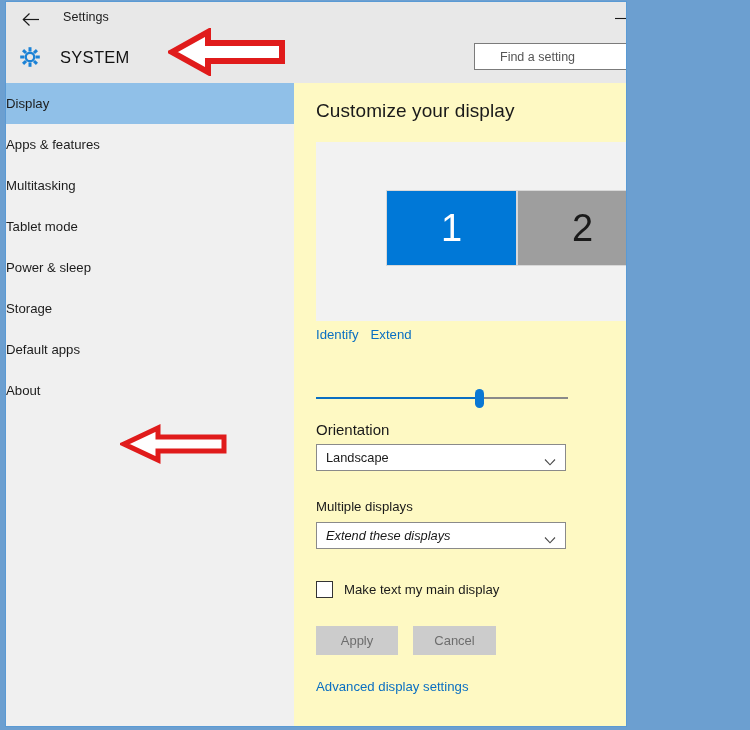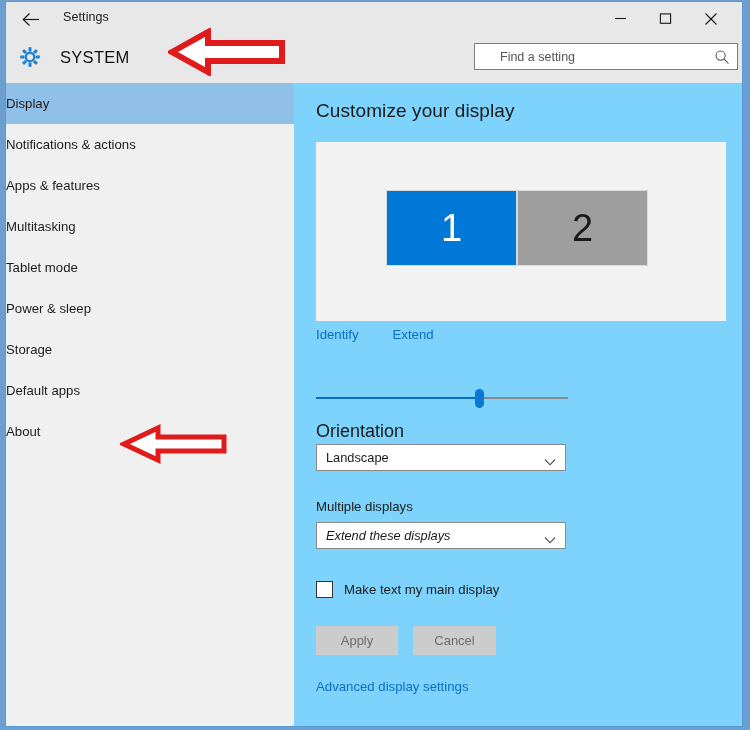--- a/index.html
+++ b/index.html
@@ -19,21 +19,21 @@
   #desktop {
     position: absolute;
     left: 0; top: 0;
     width: 750px; height: 730px;
     background: #6c9fd0;
   }
   #window {
     position: absolute;
     left: 5px;
     top: 1px;
-    width: 738px;
+    width: 622px;
     height: 726px;
     background: #ffffff;
     border: 1px solid #5a9ad4;
     box-sizing: border-box;
     overflow: hidden;
   }
 
   
   #titlebar {
     position: absolute;
@@ -138,21 +138,21 @@
   .nav-item.selected {
     background: #90c0e8;
   }
 
   
   #content {
     position: absolute;
     left: 288px; top: 81px;
     width: 448px;
     height: 645px;
-    background: #7dd3fc;
+    background: #fef9c3;
   }
   #content-heading {
     position: absolute;
     left: 22px; top: 17px;
     font-size: 19px;
     color: #1a1a1a;
     letter-spacing: .1px;
   }
 
   
@@ -195,21 +195,21 @@
   #links-row {
     position: absolute;
     left: 22px; top: 244px;
     display: flex;
   }
   .link {
     color: #0a6fc2;
     font-size: 13.2px;
     cursor: pointer;
   }
-  #link-identify { margin-right: 34px; }
+  #link-identify { margin-right: 12px; }
 
   
   #scale-label {
     position: absolute;
     left: 22px; top: 280px;
     font-size: 13.2px;
     color: #1a1a1a;
   }
   #slider-wrap {
     position: absolute;
@@ -235,21 +235,21 @@
     width: 9px; height: 19px;
     background: #0a78d4;
     border-radius: 5px;
     cursor: pointer;
   }
 
   
   #orientation-label {
     position: absolute;
     left: 22px; top: 338px;
-    font-size: 18px;
+    font-size: 15px;
     color: #1a1a1a;
   }
   .combo {
     position: absolute;
     width: 250px; height: 27px;
     background: #ffffff;
     border: 1px solid #8a8a8a;
     box-sizing: border-box;
     cursor: pointer;
   }
@@ -389,23 +389,20 @@
           </svg>
         </div>
       </div>
     </div>
 
     <div id="sidebar">
       <div class="nav-item selected">
         <span>Display</span>
       </div>
       <div class="nav-item">
-        <span>Notifications &amp; actions</span>
-      </div>
-      <div class="nav-item">
         <span>Apps &amp; features</span>
       </div>
       <div class="nav-item">
         <span>Multitasking</span>
       </div>
       <div class="nav-item">
         <span>Tablet mode</span>
       </div>
       <div class="nav-item">
         <span>Power &amp; sleep</span>

